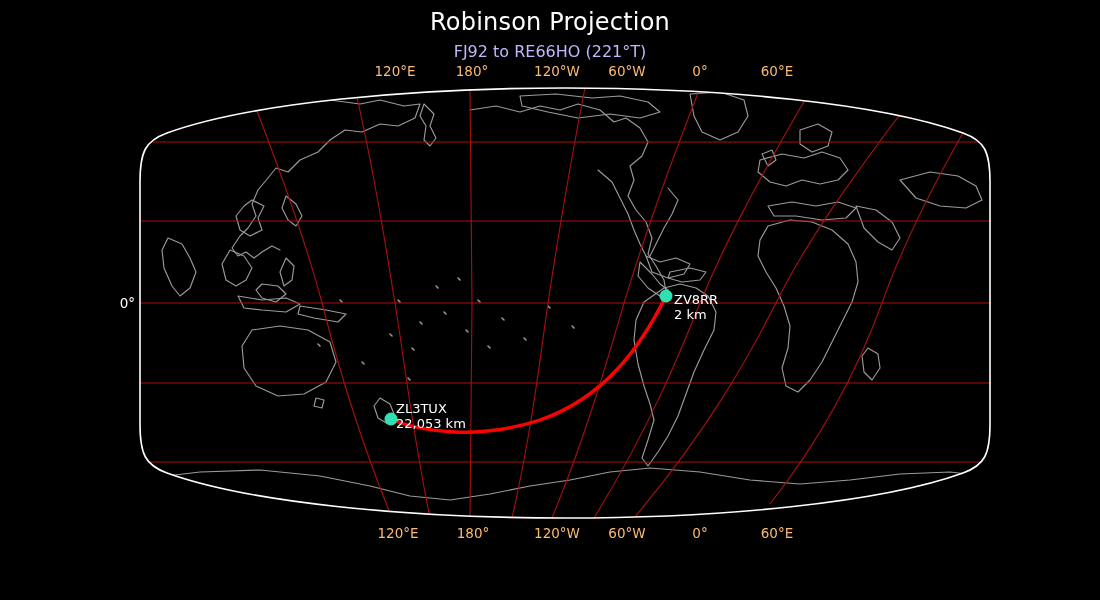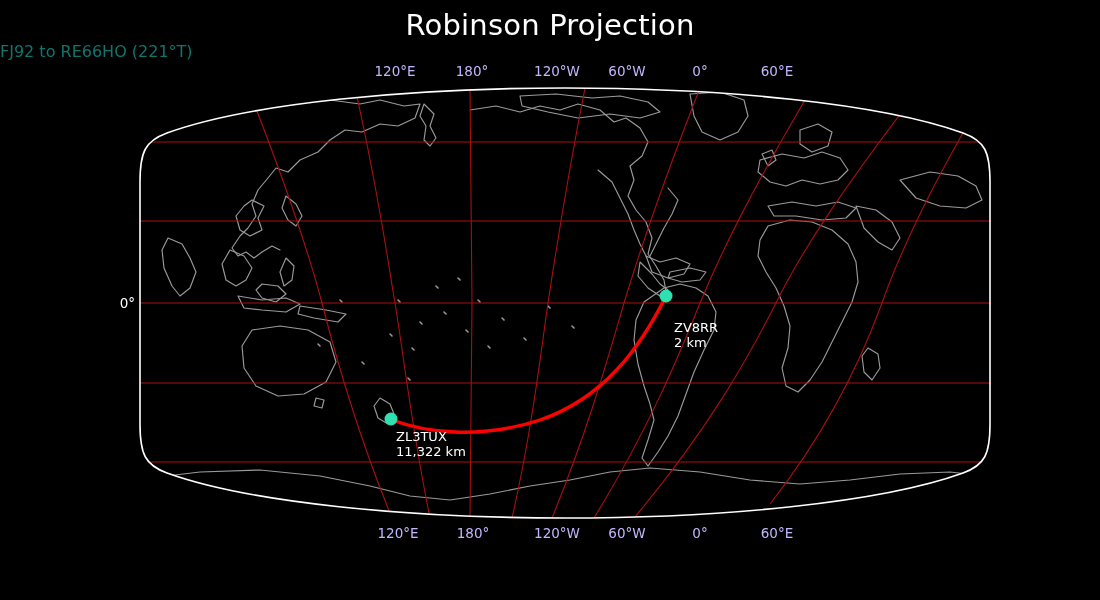--- a/index.html
+++ b/index.html
@@ -19,36 +19,37 @@
     width: 1100px;
     height: 600px;
     background: #000000;
   }
   #title {
     position: absolute;
     left: 0;
     top: 8px;
     width: 1100px;
     text-align: center;
-    font-size: 29px;
+    font-size: 24px;
     color: #ffffff;
     letter-spacing: 0.2px;
   }
   #subtitle {
     position: absolute;
     left: 0;
     top: 42px;
     width: 1100px;
+    text-align: center;
     font-size: 16px;
-    color: #0f766e;
+    color: #c4b5fd;
   }
   .axis-label {
     position: absolute;
     font-size: 13.5px;
-    color: #c4b5fd;
+    color: #fdba74;
     white-space: nowrap;
     transform: translateX(-50%);
   }
   .lat-label {
     position: absolute;
     font-size: 13.5px;
     color: #ffffff;
     white-space: nowrap;
     transform: translate(-100%, -50%);
   }
@@ -56,21 +57,20 @@
     position: absolute;
     left: 0;
     top: 0;
   }
   .annot {
     position: absolute;
     font-size: 13px;
     color: #ffffff;
     white-space: nowrap;
     line-height: 1.18;
-    margin-top: 28px;
   }
 </style>
 </head>
 <body>
 
 <div id="figure">
 
   <div id="title">Robinson Projection</div>
   <div id="subtitle">FJ92 to RE66HO (221°T)</div>
 
@@ -231,16 +231,16 @@
     <circle cx="391" cy="419" r="6.5" fill="#2fe0b0"></circle>
   </svg>
 
   <div class="annot" style="left:674px; top:292px;">
     <div>ZV8RR</div>
     <div>2 km</div>
   </div>
 
   <div class="annot" style="left:396px; top:401px;">
     <div>ZL3TUX</div>
-    <div>11,322 km</div>
+    <div>22,053 km</div>
   </div>
 
 </div>
 
 </body></html>

